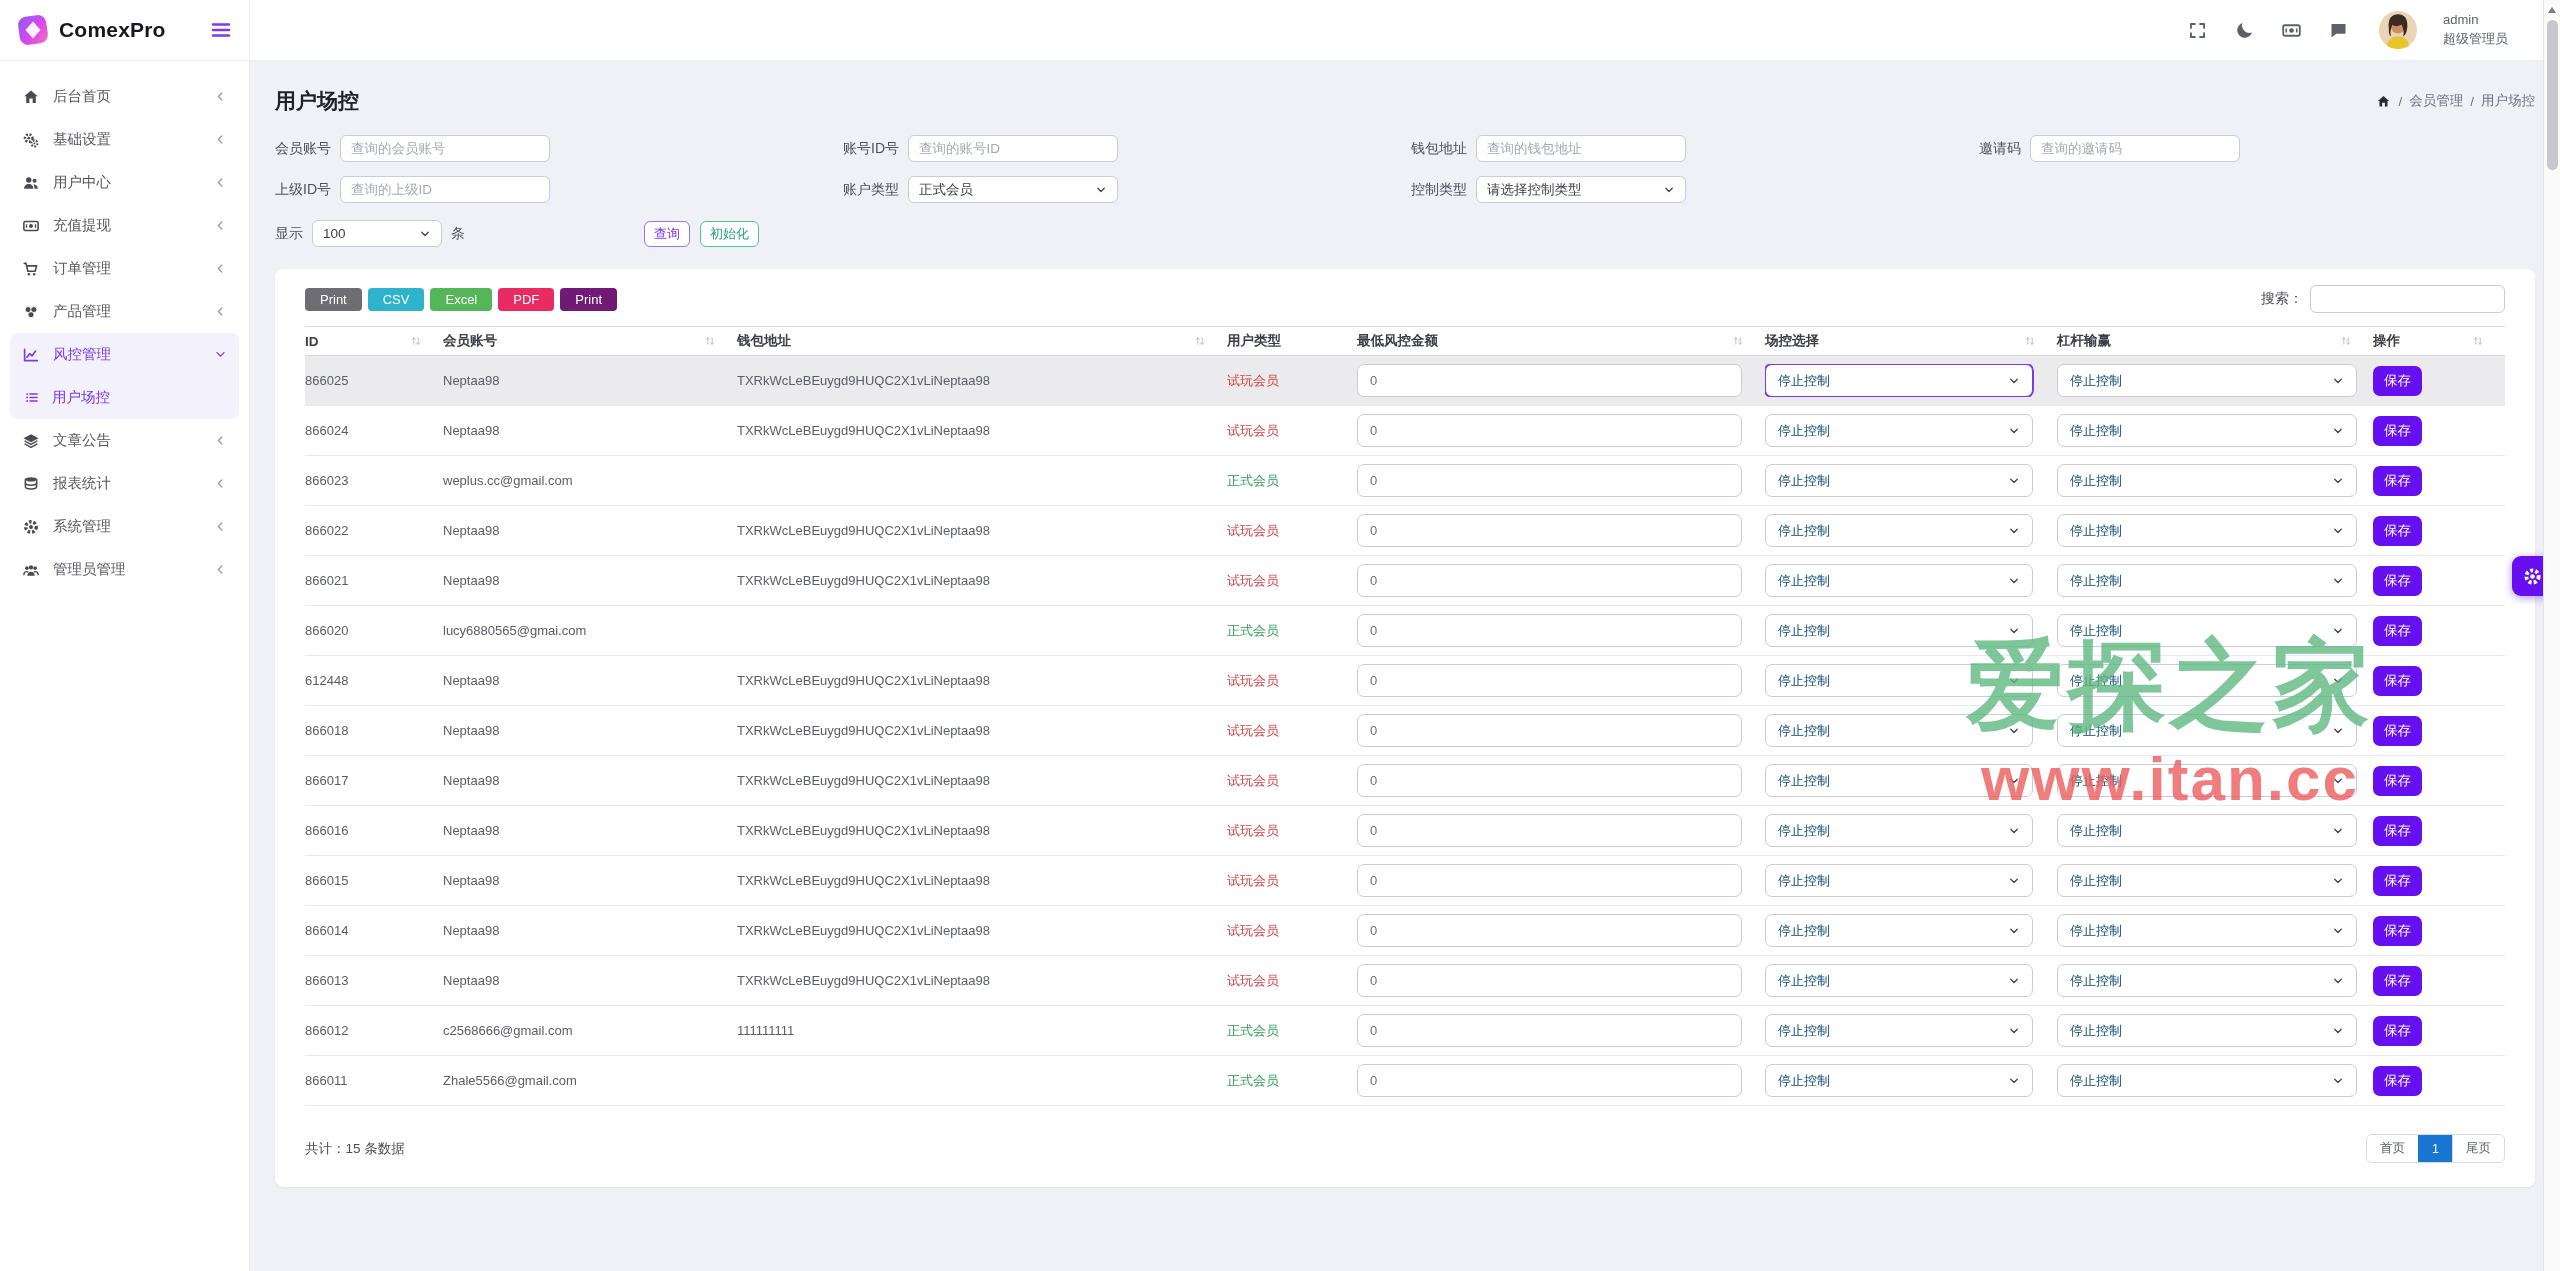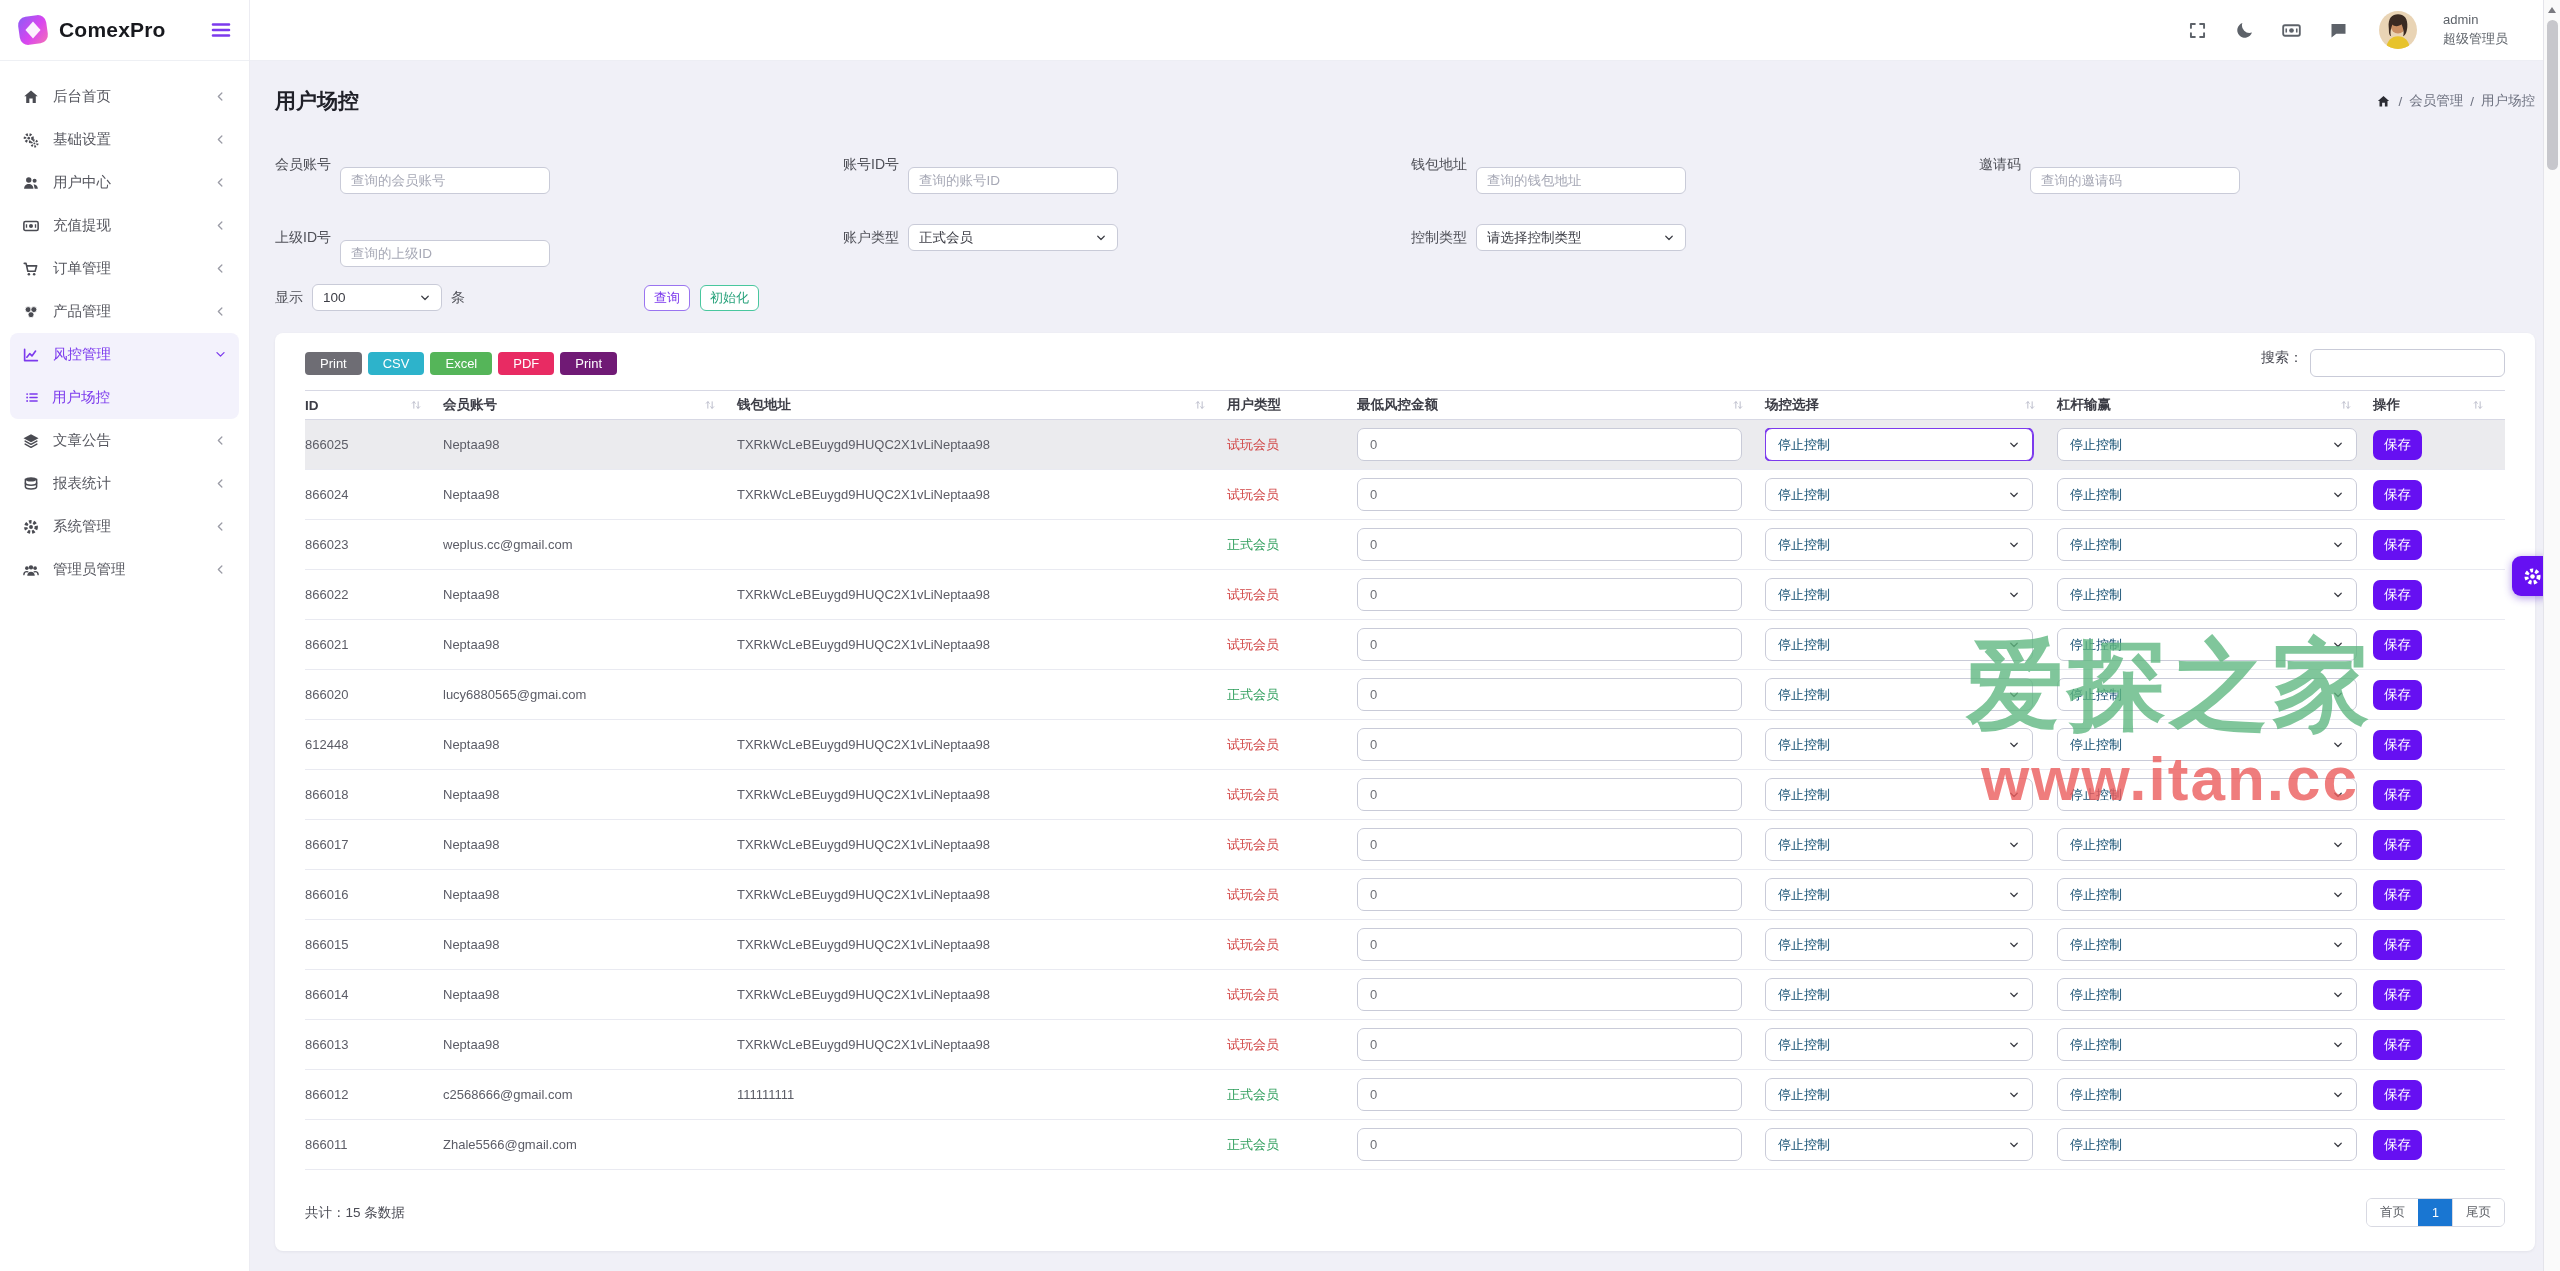--- a/index.html
+++ b/index.html
@@ -40,37 +40,37 @@
   
   .content { position:relative; }
   .page-head { display:flex; justify-content:space-between; align-items:center; padding:26px 25px 0 25px; }
   .page-title { font-size:21px; font-weight:700; color:#202129; }
   .breadcrumb { display:flex; align-items:center; gap:7px; font-size:13.5px; color:#6e7280; }
   .bc-home { width:15px; height:15px; color:#2b2c33; }
   .bc-home svg { display:block; width:100%; height:100%; }
   .filters { padding:20px 25px 0; display:grid; grid-template-columns:568px 568px 568px 568px; row-gap:14px; }
   .f-item { display:flex; align-items:center; gap:9px; }
   .f-label { font-size:14px; color:#4f5058; white-space:nowrap; }
-  .f-input { width:210px; height:27px; border:1px solid #c9cbd8; border-radius:6px; padding:0 10px; font-size:13.5px; color:#3c3d45; background:#fff; outline:none; font-family:inherit;margin-top:32px; }
+  .f-input { width:210px; height:27px; border:1px solid #c9cbd8; border-radius:6px; padding:0 10px; font-size:13.5px; color:#3c3d45; background:#fff; outline:none; font-family:inherit; }
   .f-input::placeholder { color:#a7a9b6; }
   .f-select { width:210px; height:27px; border:1px solid #c9cbd8; border-radius:6px; background:#fff; display:flex; align-items:center; justify-content:space-between; padding:0 10px; font-size:13.5px; color:#3c3d45; cursor:pointer; }
   .f-select.small { width:130px; }
   .chev { width:12px; height:12px; color:#3c3d45; flex:0 0 auto; }
   .chev svg { display:block; width:100%; height:100%; }
   .display-row { padding:17px 25px 0; display:flex; align-items:center; gap:9px; font-size:14px; color:#4f5058; }
   .act-buttons { margin-left:170px; display:flex; gap:10px; }
   .btn-outline { background:#fff; border-radius:6px; font-size:13px; padding:3px 9px; cursor:pointer; font-family:inherit; }
   .btn-query { border:1px solid #9a74f0; color:var(--accent); }
   .btn-reset { border:1px solid #49c79e; color:#27a27b; }
   
   .card { margin:22px 25px 0; background:#fff; border-radius:8px; padding:16px 30px 24px; box-shadow:0 1px 3px rgba(20,20,40,.06); position:relative; }
   .card-toolbar { display:flex; align-items:center; justify-content:space-between; margin-bottom:13px; }
   .exports { display:flex; gap:6px; }
   .exp-btn { color:#fff; font-size:13px; padding:4px 15px; border:none; border-radius:4px; cursor:pointer; font-family:inherit; }
-  .search-wrap { display:flex; align-items:flex-start; gap:7px; }
+  .search-wrap { display:flex; align-items:center; gap:7px; }
   .search-label { font-size:14px; color:#4b4c55; }
   .search-input { width:195px; height:28px; border:1px solid #c9cbd8; border-radius:6px; padding:0 8px; font-size:13.5px; outline:none; font-family:inherit; }
   .t-head, .t-row { display:grid; grid-template-columns:138px 294px 490px 130px 408px 292px 316px 1fr; align-items:center; }
   .t-head { height:30px; border-top:1px solid #d7d8e4; border-bottom:1px solid #d7d8e4; color:#3c3d46; font-size:13.5px; font-weight:600; }
   .th { display:flex; justify-content:space-between; align-items:center; padding-right:20px; }
   .sort { width:14px; height:14px; color:#bcbdcb; flex:0 0 auto; }
   .sort svg { display:block; width:100%; height:100%; }
   .t-row { height:50px; border-bottom:1px solid #e9eaf1; font-size:13px; color:#5b5c66; }
   .t-row.hl { background:#ebebee; }
   .td { padding-right:18px; overflow:hidden; white-space:nowrap; }

